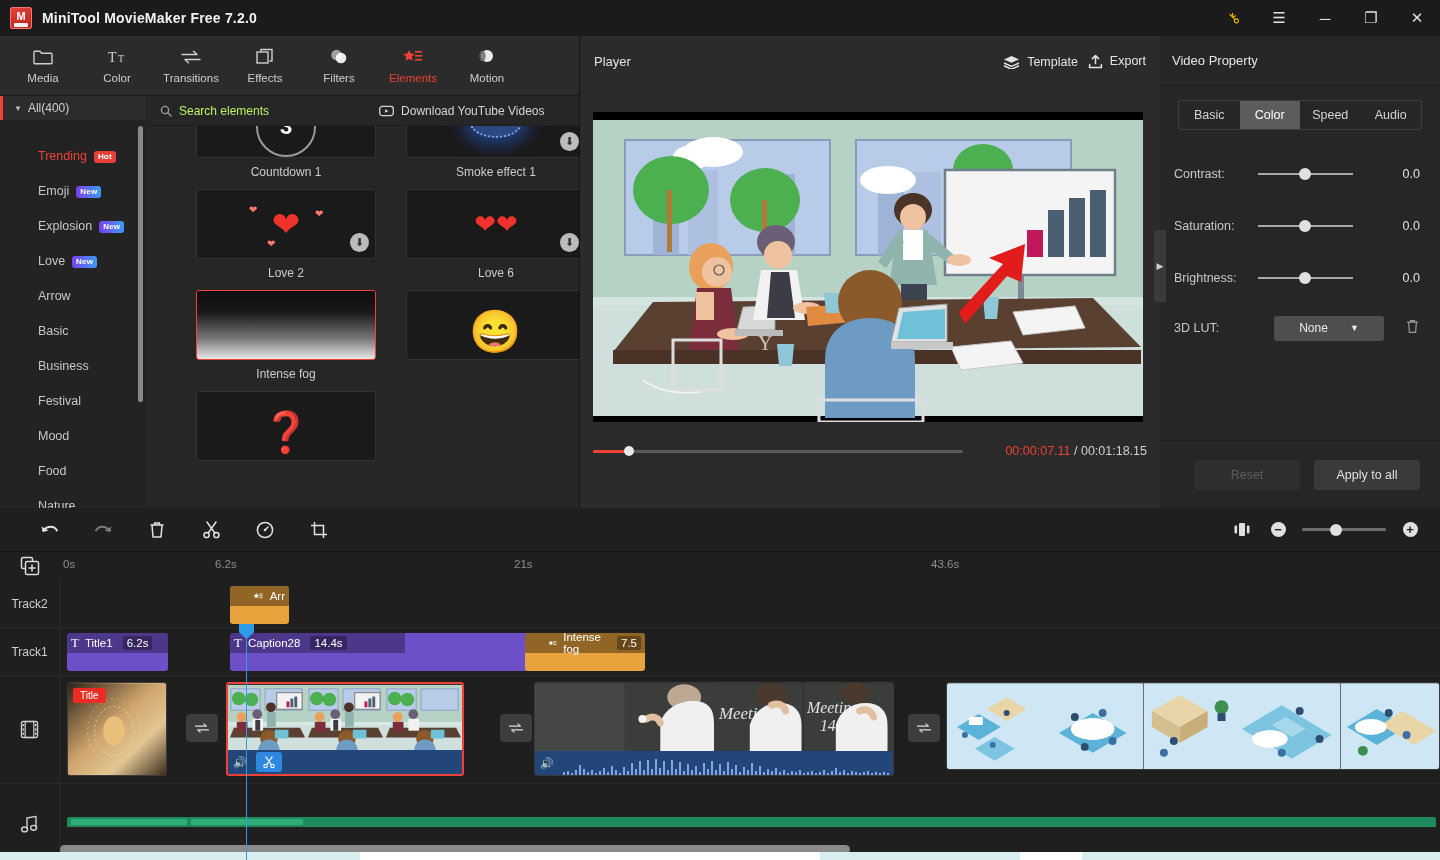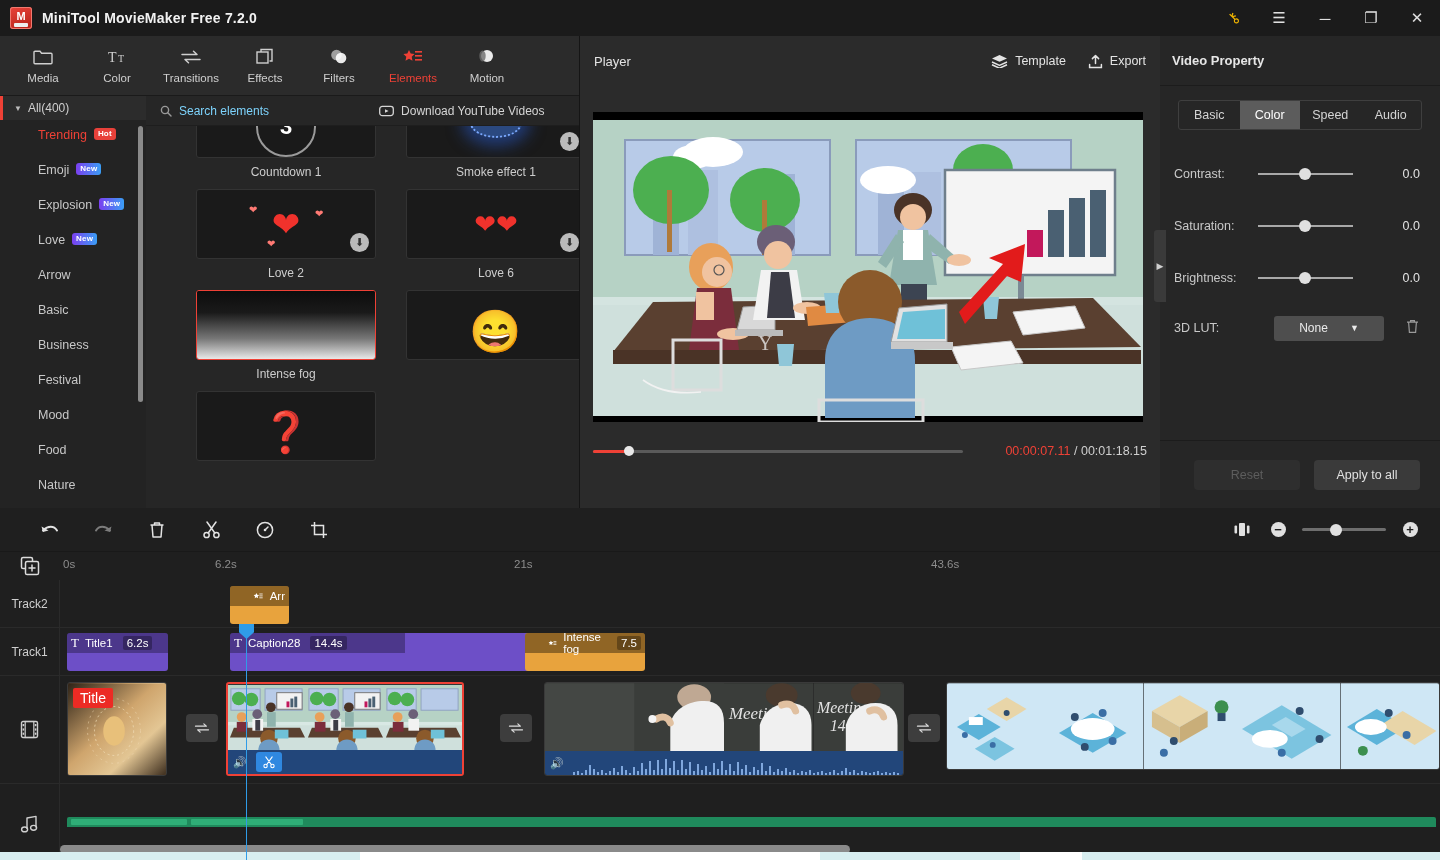--- a/index.html
+++ b/index.html
@@ -60,39 +60,39 @@
     background: #232323; overflow: hidden;
   }
   .cat-all {
     height: 24px; display: flex; align-items: center; padding-left: 14px;
     font-size: 12px; color: #cfcfcf; background: #2c2c2c; position:relative;
   }
   .cat-all::before{content:"";position:absolute;left:0;top:0;bottom:0;width:3px;background:#ef4136;}
   .caret { font-size: 8px; margin-right: 6px; color: #bbb; }
   .catlist { padding-top: 8px; }
   .catitem {
-    height: 35px; display: flex; align-items: flex-start; padding-left: 38px;
+    height: 35px; display: flex; align-items: flex-end; padding-left: 38px;
     font-size: 12.5px; color: #c8c8c8; cursor: pointer; gap: 7px;
   }
   .catitem.active { color: #ef4136; }
   .badge { font-size: 8px; font-weight: bold; color: #fff; border-radius: 3px;
     padding: 1px 4px 1px; line-height: 1.25; letter-spacing:.2px;}
   .badge.hot { background: #e8413a; }
   .badge.new { background: linear-gradient(90deg,#7b3ff0,#3a9ef5); }
   .cat-scroll {
     position: absolute; right: 3px; top: 30px; width: 5px; height: 276px;
     background: #8a8a8a; border-radius: 3px;
   }
 
   
   .elwrap { position: absolute; left: 146px; top: 60px; right: 0; bottom: 0; background: #262626; }
   .elhead { height: 30px; display: flex; align-items: center; padding: 0 14px; gap: 10px;
     border-bottom:1px solid #1e1e1e;}
   .search-box { display: flex; align-items: center; gap: 7px; flex: 0 0 auto; }
-  .search-txt { font-size: 12px; color: #7dd3fc; }
+  .search-txt { font-size: 12px; color: #bef264; }
   .dl-yt { margin-left: 100px; display: flex; align-items: center; gap: 7px;
     font-size: 12px; color: #d5d5d5; cursor: pointer; }
   .grid { position: absolute; left: 0; right: 0; top: 30px; bottom: 0; overflow: hidden; padding: 0 50px; }
   .grid-inner { display: grid; grid-template-columns: repeat(2,180px); gap: 0 30px; margin-top: -38px; }
   .cell { width: 180px; margin-bottom: 10px; }
   .thumb {
     width: 180px; height: 70px; border-radius: 3px; background: #1a1a1a;
     position: relative; overflow: hidden; border: 1px solid #333; cursor: pointer;
     display:flex;align-items:center;justify-content:center;
   }
@@ -120,21 +120,21 @@
                 linear-gradient(180deg,#2c2c2c,#111); }
   .fog { position:absolute; inset:0;
     background: linear-gradient(180deg,#0d0d0d 0%, #1a1a1a 32%, #777 70%, #e8e8e8 100%); }
   .emoji-face { font-size:42px; line-height:1; margin-top:14px;}
   .qmark { font-size:40px; line-height:1; margin-top:12px; }
 
   
   .player { position: absolute; left: 580px; top: 36px; width: 580px; height: 472px; background: #2b2b2b; }
   .player-head { height: 50px; display: flex; align-items: center; padding: 0 14px; }
   .player-title { font-size: 13px; color: #e4e4e4; }
-  .player-actions { margin-left: auto; display: flex; gap: 22px; }
+  .player-actions { margin-left: auto; display: flex; gap: 10px; align-items: flex-end; }
   .pact { display: flex; align-items: center; gap: 7px; font-size: 12.5px; color: #e4e4e4; cursor: pointer; }
   .video-stage { position: absolute; left: 13px; top: 76px; width: 550px; height: 310px;
     background: #000; overflow: hidden; }
   .scrub-row { position: absolute; left: 13px; right: 13px; top: 405px; height: 20px;
     display:flex; align-items:center; }
   .scrub-track { position: relative; height: 3px; background: #5a5a5a; border-radius: 2px; width: 370px; }
   .scrub-fill { position: absolute; left: 0; top: 0; height: 3px; background: #ef4136; width: 38px; border-radius: 2px; }
   .scrub-knob { position: absolute; left: 31px; top: -3.5px; width: 10px; height: 10px; border-radius: 50%; background: #e8e8e8; }
   .time-txt { margin-left: auto; font-size: 12.5px; color: #cfcfcf; white-space: nowrap; }
   .time-cur { color: #ef4136; }
@@ -145,21 +145,21 @@
   .ratio-sel {
     margin-left: auto; width: 80px; height: 22px; background: #4a4a4a; border-radius: 3px;
     display: flex; align-items: center; justify-content: space-between; padding: 0 7px;
     font-size: 11.5px; color: #e0e0e0; cursor: pointer;
   }
   .fs-btn { width: 38px; height: 30px; display: flex; align-items: center; justify-content: center; color: #e8e8e8; cursor:pointer;}
 
   
   .proppanel { position: absolute; left: 1160px; top: 36px; width: 280px; height: 472px; background: #262626; }
   .prop-head { height: 50px; display: flex; align-items: center; padding-left: 12px;
-      font-size: 13px; color: #e6e6e6; border-bottom: 1px solid #1c1c1c; font-weight: bold; }
+      font-size: 13px; color: #e6e6e6; border-bottom: 1px solid #1c1c1c; }
   .prop-tabs { display: flex; margin: 14px auto 0; width: 244px; height: 30px;
       border: 1px solid #3f3f3f; border-radius: 3px; overflow: hidden; }
   .ptab { flex: 1; display: flex; align-items: center; justify-content: center;
       font-size: 12.5px; color: #d4d4d4; cursor: pointer; }
   .ptab.active { background: #5c5c5c; color: #fff; }
   .prop-body { padding: 18px 20px 0 14px; }
   .prow { display: flex; align-items: center; height: 52px; justify-content: space-between; }
   .plabel { font-size: 12.5px; color: #c9c9c9; width: 78px; }
   .slider { position: relative; width: 95px; height: 12px; margin-left: 6px; }
   .slider-track { position: absolute; top: 5px; left: 0; width: 95px; height: 2px; background: #a8a8a8; }
@@ -216,21 +216,21 @@
   .clip-dur { background: rgba(0,0,0,.30); border-radius: 2px; padding: 1px 4px; margin-left: 4px;}
   .video-clip { position: absolute; top: 6px; height: 94px; border-radius: 3px; overflow: hidden;
       border: 1px solid #3a3a3a; cursor: pointer; }
   .video-clip.sel { border: 2px solid #ef4136; }
   .vc-thumbs { position: absolute; left: 0; right: 0; top: 0; height: 70px; display: flex; overflow: hidden; }
   .vc-audio { position: absolute; left: 0; right: 0; bottom: 0; height: 24px; background: #22467a;
       display: flex; align-items: center; overflow: hidden;}
   .spk { margin-left: 5px; color: #e6e6e6; font-size: 11px; z-index:2;}
   .wave { position:absolute; left:28px; right:0; bottom:0; height:18px; display:flex; align-items:flex-end; gap:1px;}
   .title-tag { position: absolute; left: 5px; top: 5px; background: #ec2b24; color: #fff;
-      font-size: 14px; padding: 2px 7px; border-radius: 2px; z-index:3;}
+      font-size: 10px; padding: 2px 7px; border-radius: 2px; z-index:3;}
   .cut-badge { position: absolute; left: 28px; bottom: 2px; width: 26px; height: 20px; border-radius: 3px;
       background: #2f88e0; display: flex; align-items: center; justify-content: center;
       color: #fff; font-size: 12px; z-index: 4; }
   .trans-btn { position: absolute; top: 38px; width: 32px; height: 28px; border-radius: 4px;
       background: #3d3d3d; display: flex; align-items: center; justify-content: center;
       color: #ddd; font-size: 14px; cursor: pointer; }
   .playhead { position: absolute; top: 58px; bottom: 0; width: 1px; background: #2f9ce8; z-index: 20; }
   .playhead-cap { position: absolute; top: -14px; left: -7px; width: 15px; height: 15px; background: #2f9ce8;
       clip-path: polygon(0 0,100% 0,100% 55%,50% 100%,0 55%); }
   .audio-bar { position: absolute; height: 10px; background: #1f8a5c; border-radius: 2px 2px 0 0; }
@@ -927,21 +927,21 @@
                   <path d="M5.2 12L13 1M11.8 12L4 1" fill="none" stroke="#fff" stroke-width="1.5" stroke-linecap="round"></path>
                 </svg>
             </div>
           </div>
           <div class="trans-btn" style="left:440px">
             <svg width="16" height="12" viewBox="0 0 22 16">
                 <path d="M2 5.5h15l-3.5-3.2M20 10.5H5l3.5 3.2" fill="none" stroke="#ddd" stroke-width="1.6" stroke-linecap="round" stroke-linejoin="round"></path>
               </svg>
           </div>
 
-          <div class="video-clip" style="left:484px; width:360px;">
+          <div class="video-clip" style="left:474px; width:360px;">
             <div class="vc-thumbs">
               <svg width="180" height="70" viewBox="0 0 180 70">
                   <rect width="180" height="70" fill="#3b3e3b"></rect>
                   <rect x="0" y="0" width="90" height="70" fill="#444744"></rect>
                   <rect x="90" y="0" width="90" height="70" fill="#3a3d3a"></rect>
                   <ellipse cx="150" cy="14" rx="17" ry="13" fill="#bfa893"></ellipse>
                   <path d="M126 40c4-14 18-22 34-22 14 0 20 8 20 22v30h-54z" fill="#f0f0f0"></path>
                   <path d="M112 36c6-4 12-2 14 4" fill="none" stroke="#e0c0a0" stroke-width="7" stroke-linecap="round"></path>
                   <circle cx="108" cy="36" r="4" fill="#f4f4f4"></circle>
                 </svg>

